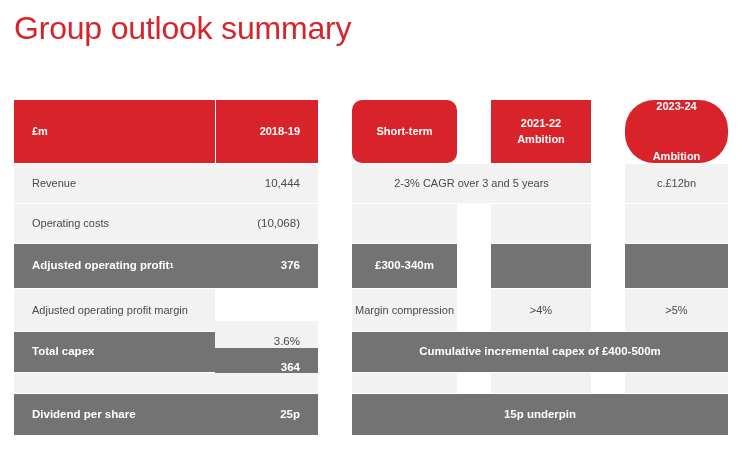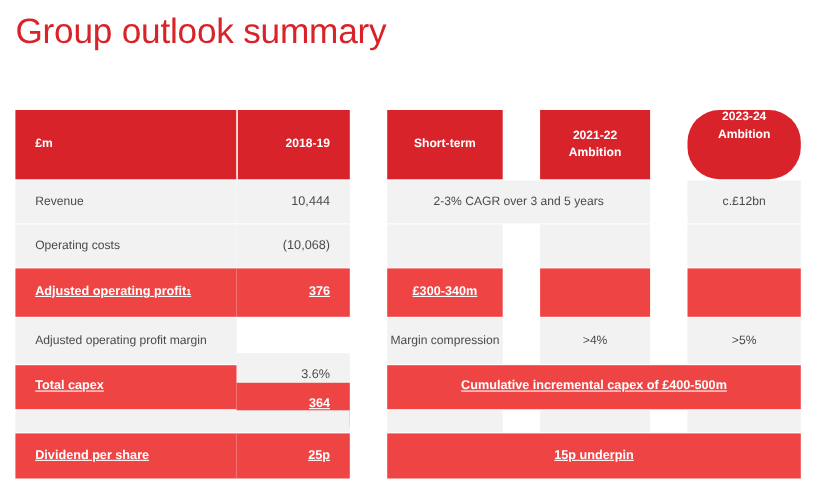--- a/index.html
+++ b/index.html
@@ -28,21 +28,21 @@
 
   
   .cell {
     position: absolute;
     box-sizing: border-box;
     display: flex;
     align-items: center;
     line-height: 1.15;
   }
   .c-red   { background: #D8232A; color: #ffffff; }
-  .c-navy  { background: #ef4444; color: #ffffff; text-decoration: underline; }
+  .c-navy  { background: #737373; color: #ffffff; }
   .c-gray  { background: #F2F2F2; color: #4A4A4A; }
 
   .lbl-left  { justify-content: flex-start; padding-left: 18px; }
   .lbl-right { justify-content: flex-end;  padding-right: 18px; }
   .lbl-ctr   { justify-content: center; text-align: center; }
 
   .t-head  { font-size: 11px; font-weight: bold; }
   .t-bold  { font-size: 11.5px; font-weight: bold; }
   .t-norm  { font-size: 11px; font-weight: normal; }
   .t-val   { font-size: 11.5px; font-weight: normal; }
@@ -80,28 +80,28 @@
 <div class="cell c-gray lbl-right t-val" style="left:215px; top:289px; width:103px; height:42px;margin-top:32px;">3.6%</div>
 
 <div class="cell c-navy lbl-left t-bold" style="left:14px; top:332px; width:201px; height:40px;">Total capex</div>
 <div class="cell c-navy lbl-right t-bold" style="left:215px; top:348px; width:103px; height:40px;">364</div>
 
 <div class="cell c-gray" style="left:14px; top:373px; width:304px; height:20px;"></div>
 
 <div class="cell c-navy lbl-left t-bold" style="left:14px; top:394px; width:201px; height:41px;">Dividend per share</div>
 <div class="cell c-navy lbl-right t-bold" style="left:215px; top:394px; width:103px; height:41px;">25p</div>
 
-<div class="cell c-red lbl-ctr t-head" style="left:352px; top:100px; width:105px; height:63px; flex-direction:column; justify-content:center;">
+<div class="cell c-red lbl-ctr t-head" style="left:352px; top:100px; width:105px; height:63px; flex-direction:column; justify-content:center;border-radius:10px;">
   <span>Short-term</span>
 </div>
 <div class="cell c-red lbl-ctr t-head" style="left:491px; top:100px; width:100px; height:63px; flex-direction:column; justify-content:center;">
   <span>2021-22</span>
   <span style="margin-top:3px;">Ambition</span>
 </div>
-<div class="cell c-red lbl-ctr t-head" style="left:625px; top:100px; width:103px; height:63px; flex-direction:column; justify-content:flex-start;border-radius:29px;">
+<div class="cell c-red lbl-ctr t-head" style="left:625px; top:100px; width:103px; height:63px; flex-direction:column; justify-content:space-between;border-radius:29px;">
   <span>2023-24</span>
   <span style="margin-top:3px;">Ambition</span>
 </div>
 
 <div class="cell c-gray lbl-ctr t-norm" style="left:352px; top:164px; width:239px; height:39px;">2-3% CAGR over 3 and 5 years</div>
 <div class="cell c-gray lbl-ctr t-norm" style="left:625px; top:164px; width:103px; height:39px;">c.£12bn</div>
 
 <div class="cell c-gray" style="left:352px; top:204px; width:105px; height:39px;"></div>
 <div class="cell c-gray" style="left:491px; top:204px; width:100px; height:39px;"></div>
 <div class="cell c-gray" style="left:625px; top:204px; width:103px; height:39px;"></div>

